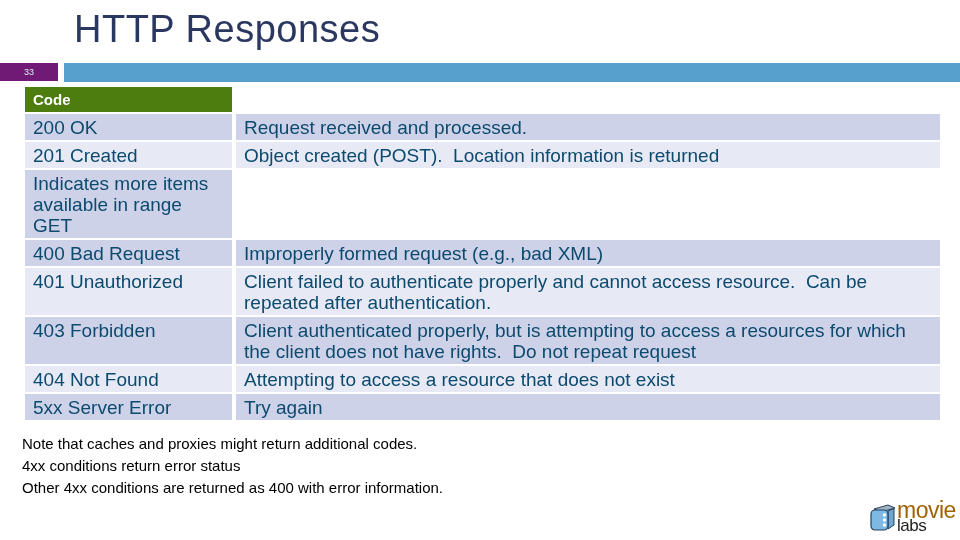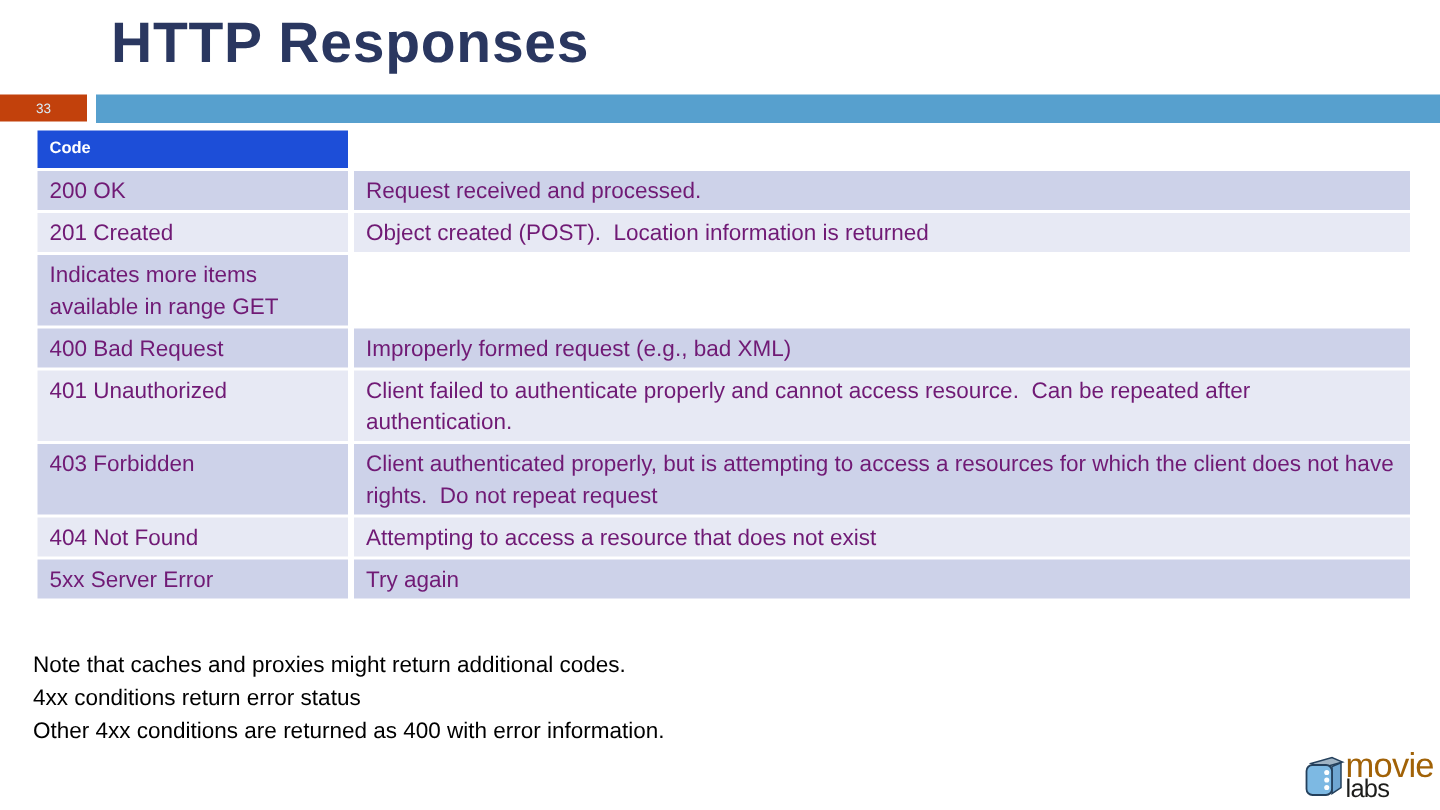--- a/index.html
+++ b/index.html
@@ -12,34 +12,34 @@
     font-family: "Liberation Sans", sans-serif;
   }
 
   
   .title {
     position: absolute;
     left: 74px;
     top: 8px;
     margin: 0;
     font-size: 38px;
-    font-weight: 700;
+    font-weight: 400;
     color: #2a3760;
     letter-spacing: 0.5px;
     text-align: right;
   }
 
   
   .bar-left {
     position: absolute;
     left: 0;
     top: 63px;
     width: 58px;
     height: 18px;
-    background: #c2410c;
+    background: #701a75;
     display: flex;
     align-items: center;
     justify-content: center;
   }
   .slide-num {
     font-size: 9px;
     color: #d9ecf7;
     line-height: 1;
   }
   .bar-right {
@@ -57,33 +57,33 @@
     left: 25px;
     top: 87px;
     width: 915px;
   }
   .row {
     display: grid;
     grid-template-columns: 207px 1fr;
     column-gap: 4px;
   }
   .thead .th {
-    background: #1d4ed8;
+    background: #4d7c0f;
     color: #ffffff;
     font-weight: 700;
-    font-size: 11px;
+    font-size: 15px;
     line-height: 25px;
     height: 25px;
     padding: 0 0 0 8px;
   }
   .trow { margin-top: 2px; }
   .td {
-    font-size: 15px;
+    font-size: 19px;
     line-height: 21px;
-    color: #701a75;
+    color: #0c4a6e;
     padding: 3px 8px 2px 8px;
     min-height: 22px;
     white-space: pre-wrap;
     box-sizing: border-box;
   }
   .band-a .td { background: #cdd2e9; }
   .band-b .td { background: #e7e9f4; }
 
   
   .notes {

